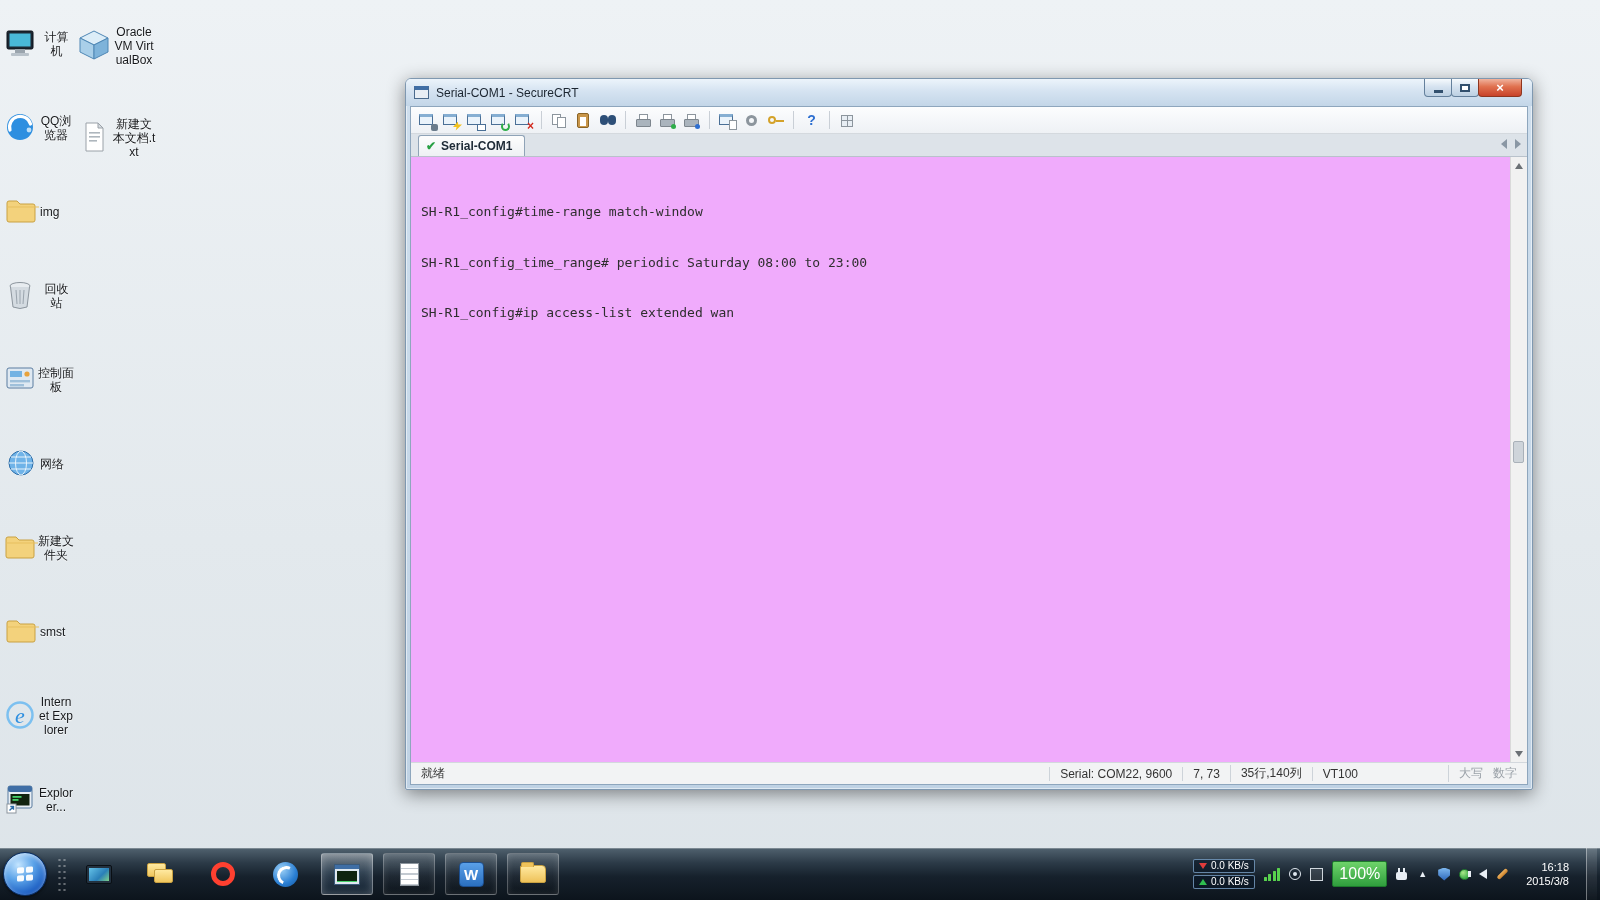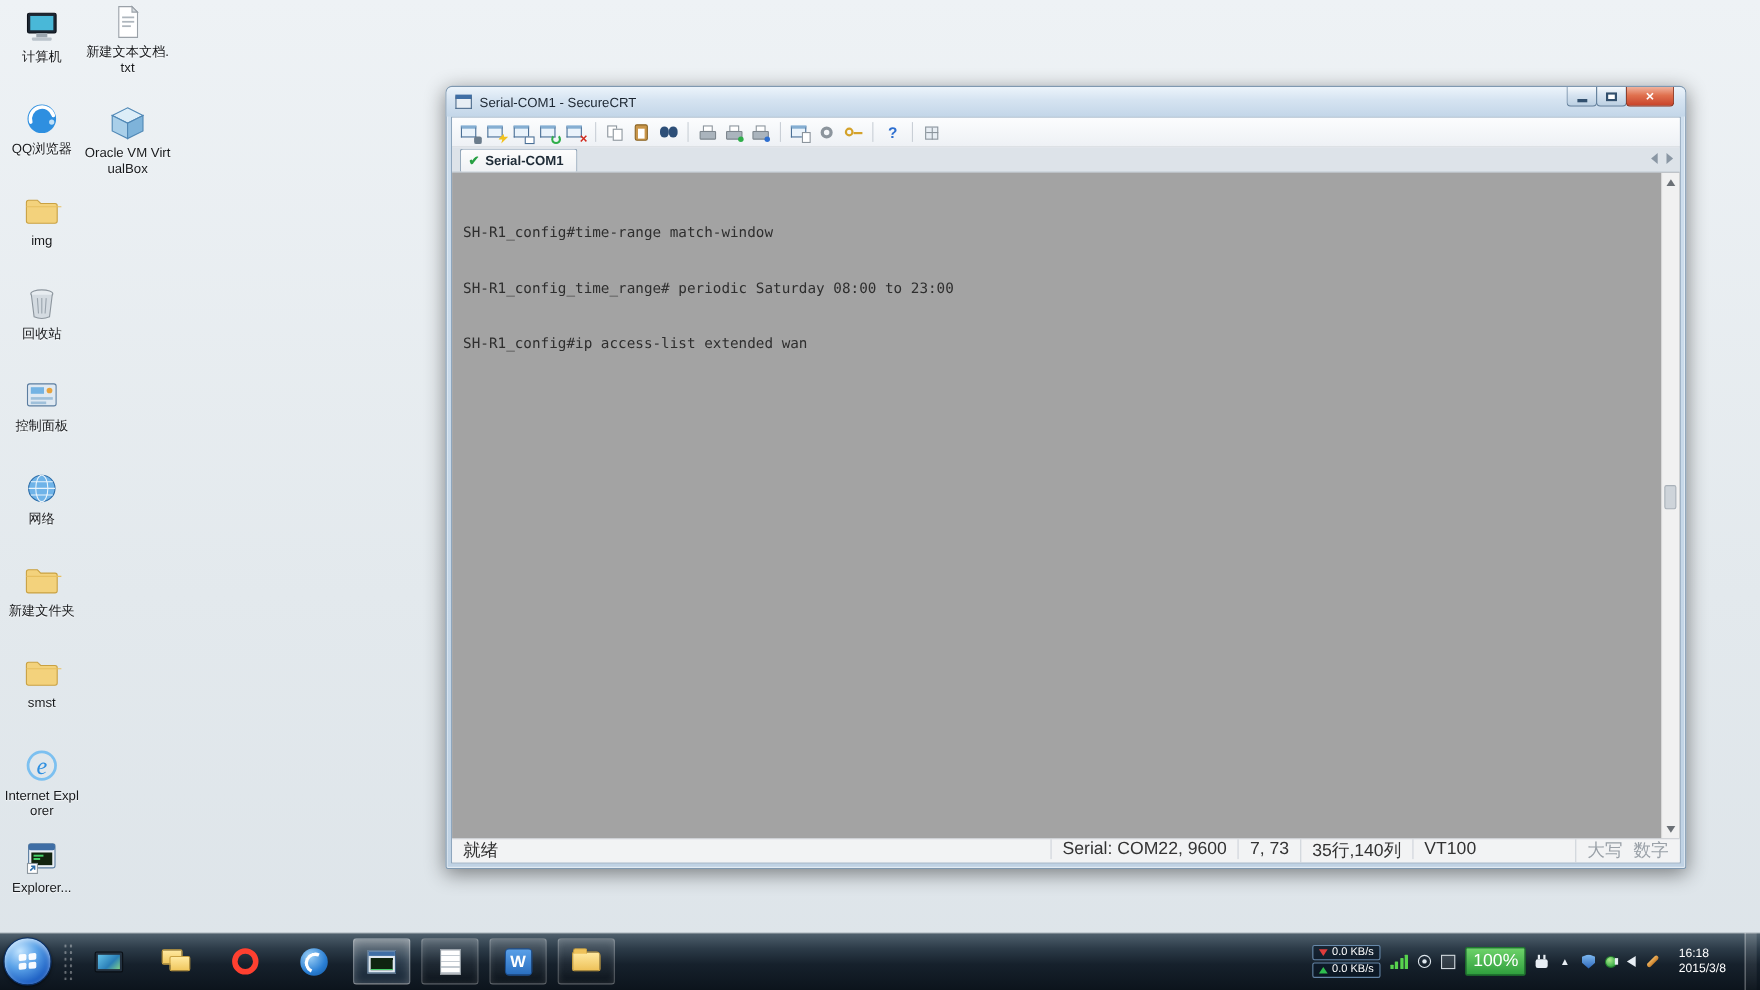--- a/index.html
+++ b/index.html
@@ -6,21 +6,21 @@
   html,body { width:1600px; height:900px; overflow:hidden; }
   body { font-family:"Liberation Sans", sans-serif; }
 
   .desktop { position:relative; width:1600px; height:900px;
     background:linear-gradient(180deg,#eef2f5 0%,#e3e9ed 60%,#dde4e9 100%); overflow:hidden; }
 
   
   .dcol { position:absolute; display:flex; flex-direction:column; }
   #dcol1 { left:2px; top:6px; width:72px; gap:10px; }
   #dcol2 { left:76px; top:2px; width:80px; gap:6px; }
-  .dicon { height:74px; display:flex; flex-direction:column; align-items:center; cursor:default; }
+  .dicon { height:74px; display:flex; align-items:center; cursor:default; }
   #dcol2 .dicon { height:86px; }
   .dic-img { width:38px; height:36px; display:flex; align-items:center; justify-content:center; }
   .dic-img svg { width:36px; height:36px; }
   .dic-label { font-size:12px; color:#17191c; text-align:center; line-height:14px; margin-top:2px;
     word-break:break-all; max-width:78px; text-shadow:0 1px 1px rgba(255,255,255,.85); }
 
   
   .window { position:absolute; left:405px; top:78px; width:1128px; height:712px;
     background:linear-gradient(#cfdfee,#bfd2e4); border:1px solid #7f98b0; border-radius:6px 6px 2px 2px;
     padding:27px 4px 4px 4px; box-shadow:0 4px 18px rgba(0,0,0,.45), inset 0 0 0 1px rgba(255,255,255,.5); }
@@ -76,31 +76,31 @@
 
   .tabbar { height:23px; background:#dde3e9; border-bottom:1px solid #b9c2cb; display:flex; align-items:flex-end; padding-left:7px; position:relative; }
   .tab { height:21px; display:flex; align-items:center; gap:5px; padding:0 12px 0 7px;
     background:linear-gradient(#fdfdfd,#eef1f4); border:1px solid #8fa3b7; border-bottom:none;
     border-radius:3px 3px 0 0; font-size:12px; font-weight:bold; color:#1d2a36; }
   .tab-check { color:#27a043; font-size:12px; font-weight:bold; }
   .tab-arrows { position:absolute; right:6px; top:5px; display:flex; gap:8px; }
   .tri-l { width:0; height:0; border-top:5px solid transparent; border-bottom:5px solid transparent; border-right:6px solid #8a97a4; }
   .tri-r { width:0; height:0; border-top:5px solid transparent; border-bottom:5px solid transparent; border-left:6px solid #8a97a4; }
 
-  .terminal { flex:1; position:relative; background:#a3a3a3; overflow:hidden; }
+  .terminal { flex:1; position:relative; background:#f0abfc; overflow:hidden; }
   .term-text { position:absolute; left:10px; top:14px; font-family:"DejaVu Sans Mono","Liberation Mono",monospace;
     font-size:13px; line-height:16.7px; color:#2e2e2e; white-space:pre; }
   .vscroll { position:absolute; top:0; right:0; bottom:0; width:17px; background:#f1f1f1; border-left:1px solid #d9d9d9; }
   .varrow { position:absolute; left:0; width:16px; height:17px; display:flex; align-items:center; justify-content:center; }
   .va-up { top:0; } .va-down { bottom:0; }
   .tri-up { width:0; height:0; border-left:4px solid transparent; border-right:4px solid transparent; border-bottom:6px solid #6b7075; }
   .tri-down { width:0; height:0; border-left:4px solid transparent; border-right:4px solid transparent; border-top:6px solid #6b7075; }
   .vthumb { position:absolute; left:2px; right:3px; top:47%; height:22px; background:#ced4da; border:1px solid #a9b1b9; border-radius:2px; }
 
-  .statusbar { height:22px; background:#f2f3f4; border-top:1px solid #d3d8dd; display:flex; align-items:flex-start; font-size:16px; color:#333; }
+  .statusbar { height:22px; background:#f2f3f4; border-top:1px solid #d3d8dd; display:flex; align-items:center; font-size:12px; color:#333; }
   .sb-ready { flex:1; display:flex; align-items:center; padding-left:10px; }
   .sb-cell { border-left:1px solid #cdd3d9; display:flex; align-items:center; padding:0 10px; white-space:nowrap; }
   .sb-spacer { width:80px; }
   .sb-dim { color:#9aa1a8; }
   .sb-capsnum { gap:10px; }
 
   
   .taskbar { position:absolute; left:0; right:0; bottom:0; height:52px;
     background:linear-gradient(#51626f 0%,#2c3b48 28%,#16212c 55%,#0c141c 100%);
     box-shadow:inset 0 1px 0 rgba(255,255,255,.25); display:flex; align-items:center; z-index:50; }
@@ -154,21 +154,21 @@
   .batt { background:linear-gradient(#6ed36a,#2f9e3d); border:1px solid #1d7a2c; border-radius:2px;
     padding:3px 6px; font-size:16px; font-weight:normal; color:#fff; }
   .plug { position:relative; width:11px; height:8px; background:#e8eef4; border-radius:2px; margin-top:4px; }
   .plug::before { content:""; position:absolute; top:-4px; left:2px; width:2px; height:4px; background:#e8eef4; box-shadow:5px 0 0 #e8eef4; }
   .tray-arrow { font-size:9px; color:#e8eef4; padding:0 2px; }
   .shield { width:12px; height:13px; background:linear-gradient(#7db8ef,#2a64b8); clip-path:polygon(50% 0,100% 18%,100% 60%,50% 100%,0 60%,0 18%); }
   .leaf { width:11px; height:11px; border-radius:50%; background:radial-gradient(circle at 35% 30%, #a8e88a, #3fae4a 70%); border:1px solid #237a2e; }
   .spk { width:0; height:0; border-top:5px solid transparent; border-bottom:5px solid transparent; border-right:8px solid #e8eef4; position:relative; }
   .spk::before { content:""; position:absolute; left:-11px; top:-3px; width:3px; height:6px; background:#e8eef4; }
   .pen { width:13px; height:4px; background:linear-gradient(#f0b35e,#c87f2a); border-radius:2px; transform:rotate(-45deg); }
-  .clock { display:flex; flex-direction:column; align-items:flex-start; justify-content:center; font-size:11px; line-height:14px; color:#fff; padding:0 8px; }
+  .clock { display:flex; flex-direction:column; align-items:flex-end; justify-content:center; font-size:11px; line-height:14px; color:#fff; padding:0 8px; }
   .showdesk { width:11px; height:52px; border-left:1px solid rgba(255,255,255,.4);
     background:linear-gradient(rgba(255,255,255,.14),rgba(255,255,255,.02)); }
 </style>
 </head>
 <body>
 
 <div class="desktop">
 
   <div class="dcol" id="dcol1">
     <div class="dicon">
@@ -273,40 +273,40 @@
           </svg>
       </div>
       <div class="dic-label">Explorer...</div>
     </div>
   </div>
 
   <div class="dcol" id="dcol2">
     <div class="dicon">
       <div class="dic-img">
         <svg viewBox="0 0 36 36">
+            <polygon points="18,4 32,11 18,18 4,11" fill="#dcedf8" stroke="#4f87b5"></polygon>
+            <polygon points="4,11 18,18 18,32 4,25" fill="#a9cfe9" stroke="#4f87b5"></polygon>
+            <polygon points="32,11 18,18 18,32 32,25" fill="#7eb3da" stroke="#4f87b5"></polygon>
+          </svg>
+      </div>
+      <div class="dic-label">Oracle VM VirtualBox</div>
+    </div>
+    <div class="dicon">
+      <div class="dic-img">
+        <svg viewBox="0 0 36 36">
             <path d="M10 4 h12 l5 5 v23 h-17 z" fill="#fff" stroke="#9aa1a8"></path>
             <path d="M22 4 l5 5 h-5 z" fill="#d8dde2" stroke="#9aa1a8"></path>
             <g fill="#aeb6bd">
               <rect x="13" y="13" width="11" height="1.6"></rect>
               <rect x="13" y="17" width="11" height="1.6"></rect>
               <rect x="13" y="21" width="8" height="1.6"></rect>
             </g>
           </svg>
       </div>
       <div class="dic-label">新建文本文档.txt</div>
-    </div>
-    <div class="dicon">
-      <div class="dic-img">
-        <svg viewBox="0 0 36 36">
-            <polygon points="18,4 32,11 18,18 4,11" fill="#dcedf8" stroke="#4f87b5"></polygon>
-            <polygon points="4,11 18,18 18,32 4,25" fill="#a9cfe9" stroke="#4f87b5"></polygon>
-            <polygon points="32,11 18,18 18,32 32,25" fill="#7eb3da" stroke="#4f87b5"></polygon>
-          </svg>
-      </div>
-      <div class="dic-label">Oracle VM VirtualBox</div>
     </div>
   </div>
 
   <div class="window">
     <div class="titlebar">
       <span class="title-ico"></span>
       <span class="title-text">Serial-COM1 - SecureCRT</span>
       <div class="win-controls">
         <div class="wc wc-min">
             <span class="g-min"></span>

